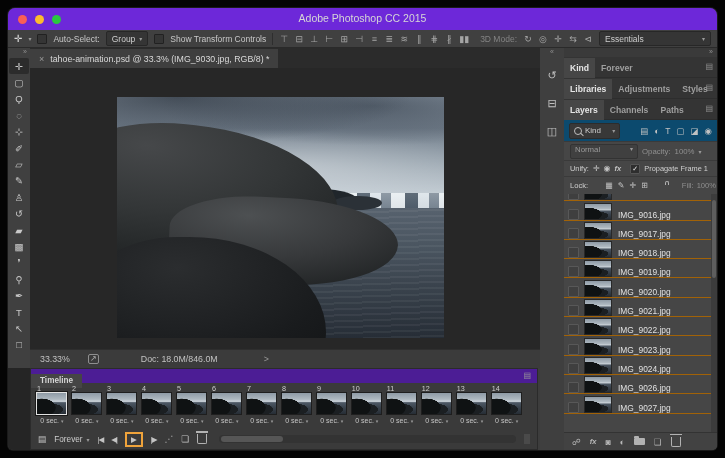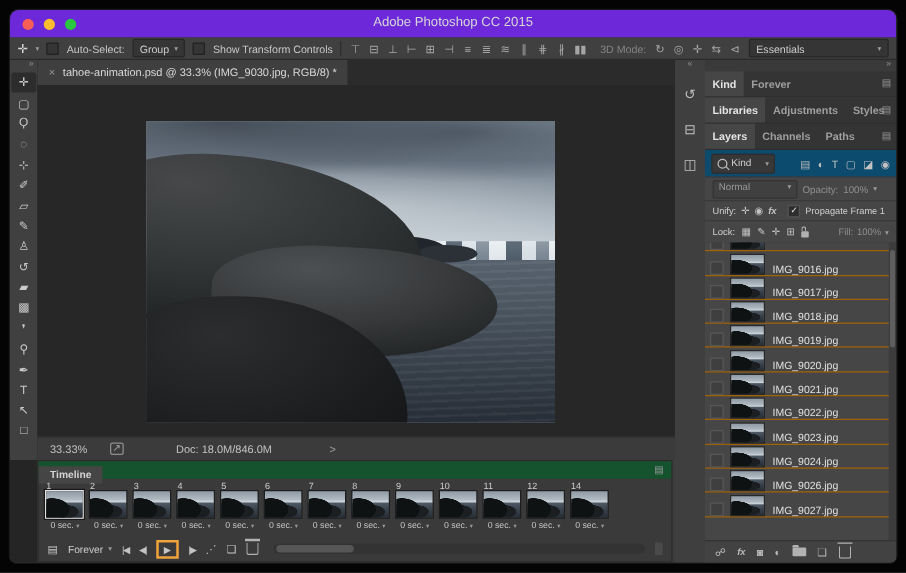--- a/index.html
+++ b/index.html
@@ -64,21 +64,21 @@
   .statusbar{position:absolute;left:0;bottom:0;width:100%;height:18px;background:#3b3b3b;border-top:1px solid #2e2e2e;
              display:flex;align-items:center;font-size:8.8px;color:#c2c2c2}
   .statusbar .zoomtxt{margin-left:10px}
   .exporticon{margin-left:18px;color:#b0b0b0;font-size:8px;border:1px solid #8f8f8f;border-radius:2px;
               width:9px;height:8px;line-height:8px;text-align:center}
   .docinfo{margin-left:42px}
   .statchev{margin-left:46px;color:#9a9a9a}
   
   .timeline{position:absolute;left:22px;top:360px;width:508px;height:82px;background:#3a3a3a;border:1px solid #2b2b2b;box-sizing:border-box}
   .corner{position:absolute;left:0;top:360px;width:22px;height:82px;background:#252525}
-  .tl-tabrow{position:absolute;left:0;top:0;width:100%;height:14px;background:#14532d}
+  .tl-tabrow{position:absolute;left:0;top:0;width:100%;height:14px;background:#4c1d95}
   .tl-tab{display:inline-block;height:14px;line-height:14px;padding:0 9px;background:#454545;font-size:8.2px;color:#d5d5d5;font-weight:bold}
   .tl-menu{position:absolute;right:6px;top:2px;font-size:8px;color:#9a9a9a}
   .tl-frames{position:absolute;left:4px;top:15px;right:2px;height:47px;display:flex;gap:1.2px}
   .frame{width:33.8px;flex:0 0 auto}
   .fnum{font-size:7.2px;color:#cfcfcf;height:8px;padding-left:2px}
   .fthumbwrap{width:29px;height:21px;margin:0 auto;border:1px solid #1e1e1e}
   .frame.active .fthumbwrap{border:1px solid #e2e2e2;box-shadow:0 0 0 1px #1a1a1a}
   .fdelay{height:10px;text-align:center;font-size:7px;color:#c6c6c6;padding-top:2px}
   .fdelay .caret{font-size:5px}
   .pthumb{width:100%;height:100%;
@@ -122,21 +122,21 @@
   .ficons{display:flex;gap:6px;font-size:8.5px;color:#c2c2c2}
   .blendrow{height:19px;gap:4px;padding:0 6px;font-size:7.8px;color:#909090}
   .modebox{width:58px;height:13px;background:#404040;border:1px solid #333;border-radius:2px;display:flex;
            align-items:flex-start;padding:0 4px;color:#9a9a9a}
   .modebox .caret{margin-left:auto}
   .unifyrow{height:16px;gap:4px;padding:0 6px;font-size:7.4px;color:#cfcfcf}
   .unifyicons{display:flex;gap:4px;font-size:8px;color:#c2c2c2}
   .fx{font-style:italic;font-weight:bold;font-size:7.5px}
   .propcb{width:8px;height:8px;background:#2e2e2e;border:1px solid #555;border-radius:1px;color:#e8e8e8;
           font-size:7px;line-height:8px;text-align:center;margin-left:5px}
-  .lockrow{height:18px;gap:5px;padding:0 6px;font-size:7.6px;color:#cfcfcf}
+  .lockrow{height:18px;gap:17px;padding:0 6px;font-size:7.6px;color:#cfcfcf}
   .lockicons{display:flex;gap:5px;font-size:8px;color:#c2c2c2;align-items:center}
   .fillgrp{margin-left:auto;display:flex;gap:3px;color:#8f8f8f;align-items:flex-end}
   .layerlist{position:absolute;left:0;top:146px;width:153px;bottom:18px;background:#464646;overflow:hidden}
   .lrow{height:19.3px;display:flex;align-items:flex-end;padding-left:4px;border-bottom:1px solid #a16207;box-sizing:border-box}
   .lrow.partial-top{margin-top:-12px}
   .vischeck{width:9px;height:9px;background:#3f3f3f;border:1px solid #585858;border-radius:1px;flex:0 0 auto}
   .lthumb{width:26px;height:15px;border:1px solid #282828;margin-left:5px;flex:0 0 auto}
   .lname{margin-left:6px;font-size:8.4px;color:#e0e0e0}
   .lscroll{position:absolute;right:0;top:146px;width:6px;bottom:18px;background:#3c3c3c}
   .lscroll .sthumb{position:absolute;right:1px;top:6px;width:4px;height:78px;background:#5e5e5e;border-radius:2px}
@@ -386,20 +386,27 @@
         </div>
 
         <div class="frame">
           <div class="fnum">12</div>
           <div class="fthumbwrap">
             <div class="pthumb"></div>
           </div>
           <div class="fdelay"><span>0 sec.</span> <span class="caret">▾</span></div>
         </div>
 
+        <div class="frame">
+          <div class="fnum">13</div>
+          <div class="fthumbwrap">
+            <div class="pthumb"></div>
+          </div>
+          <div class="fdelay"><span>0 sec.</span> <span class="caret">▾</span></div>
+        </div>
 
         <div class="frame">
           <div class="fnum">14</div>
           <div class="fthumbwrap">
             <div class="pthumb"></div>
           </div>
           <div class="fdelay"><span>0 sec.</span> <span class="caret">▾</span></div>
         </div>
       </div>
     <div class="tl-controls">

